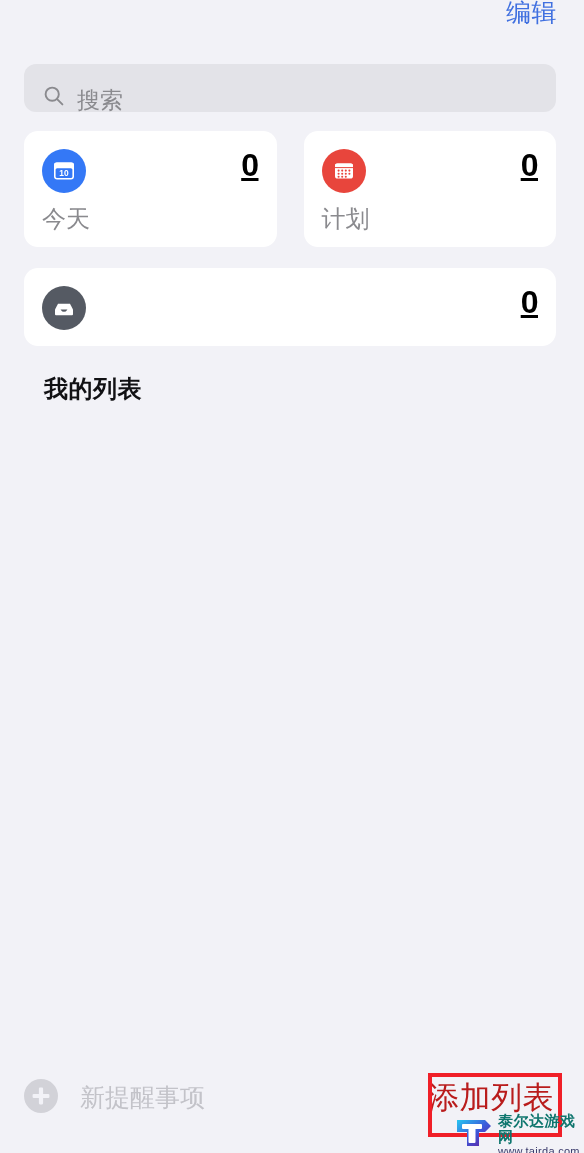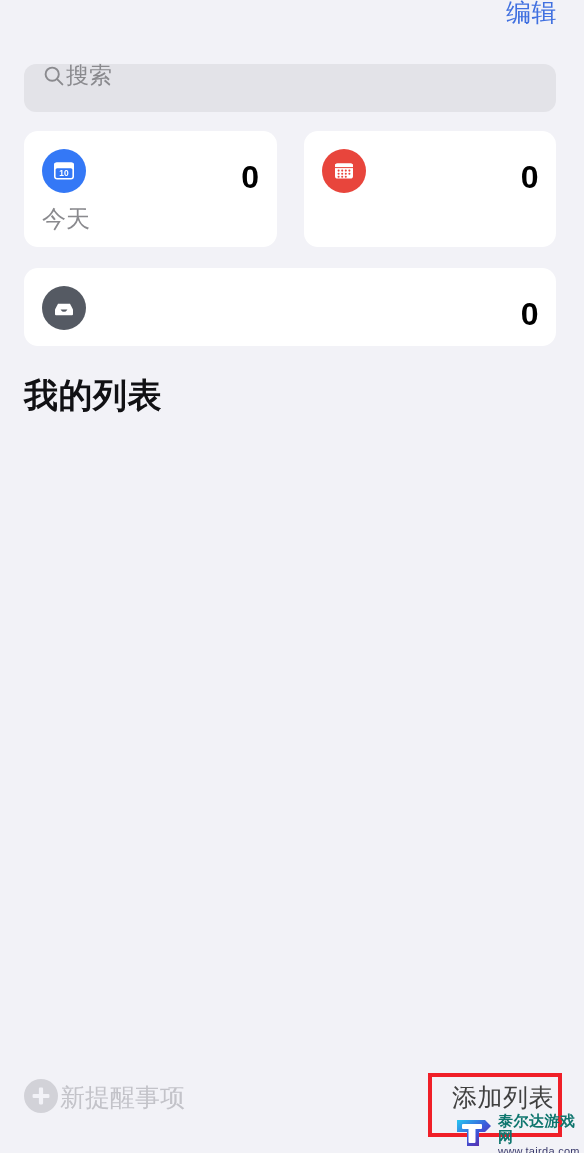--- a/index.html
+++ b/index.html
@@ -34,22 +34,23 @@
     user-select:none;
   }
 
   
   .search-wrap { padding:8px 28px 0 24px; }
   .search-bar {
     height:48px;
     background:#e3e3e8;
     border-radius:12px;
     display:flex;
-    align-items:flex-start;
+    align-items:flex-end;
     padding:0 18px;
+    gap:11px;
     cursor:text;
   }
   .search-icon { flex:0 0 auto; display:block; }
   .search-placeholder {
     color:#8a8a8e;
     font-size:23px;
     line-height:1;
   }
 
   
@@ -63,22 +64,23 @@
     border-radius:14px;
     padding:18px 18px 16px 18px;
     cursor:pointer;
     position:relative;
   }
   .card.half { flex:1 1 0; min-width:0; }
   .card.full { width:100%; margin-top:21px; }
 
   .card-top {
     display:flex;
-    align-items:flex-end;
+    align-items:flex-start;
     justify-content:space-between;
+    text-decoration:underline;
   }
   .card-count {
     font-size:32px;
     font-weight:bold;
     color:#000000;
     line-height:1;
     letter-spacing:-0.5px;
   }
   .card-label {
     margin-top:14px;
@@ -95,22 +97,22 @@
     display:flex;
     align-items:center;
     justify-content:center;
   }
   .badge.today     { background:#3478f6; }
   .badge.scheduled { background:#e8453c; }
   .badge.all       { background:#555a63; }
 
   
   .section-title {
-    margin:27px 0 0 24px;
-    font-size:34px;
+    margin:27px 0 0 44px;
+    font-size:24px;
     font-weight:bold;
     color:#111114;
     letter-spacing:0.5px;
   }
 
   .spacer { flex:1 1 auto; }
 
   
   .bottombar {
     position:absolute;
@@ -119,32 +121,32 @@
     bottom:0;
     height:93px;
     display:flex;
     align-items:center;
     justify-content:space-between;
     padding:0 24px 18px 22px;
   }
   .new-reminder {
     display:flex;
     align-items:center;
-    gap:0;
+    gap:20px;
     cursor:default;
   }
   .plus-circle { flex:0 0 auto; display:block; }
   .new-reminder-label {
     color:#c3c3c9;
     font-size:25px;
     line-height:1;
   }
   .add-list-button {
-    color:#404040;
-    font-size:25px;
+    color:#b91c1c;
+    font-size:31px;
     letter-spacing:0.5px;
     line-height:1;
     cursor:pointer;
     user-select:none;
     padding-right:6px;
   }
 
   
   .highlight-box {
     position:absolute;
@@ -235,20 +237,21 @@
               <circle cx="16.8" cy="17.8" r="1.05"></circle>
               <circle cx="20.4" cy="17.8" r="1.05"></circle>
               <circle cx="9.6" cy="20.7" r="1.05"></circle>
               <circle cx="13.2" cy="20.7" r="1.05"></circle>
               <circle cx="16.8" cy="20.7" r="1.05"></circle>
             </g>
           </svg>
         </span>
         <span class="card-count">0</span>
       </div>
+      <div class="card-label">计划</div>
     </div>
 
   </div>
 
   <div class="card full">
     <div class="card-top">
       <span class="badge all">
         <svg width="30" height="30" viewBox="0 0 30 30">
           <path d="M9 10.8 L21 10.8 L24 16.6 L24 21.2 Q24 22.2 23 22.2 L7 22.2 Q6 22.2 6 21.2 L6 16.6 Z" fill="#ffffff"></path>
           <path d="M6 16.6 L11.2 16.6 Q12 16.6 12.3 17.4 Q12.8 18.8 15 18.8 Q17.2 18.8 17.7 17.4 Q18 16.6 18.8 16.6 L24 16.6" fill="#555a63"></path>

